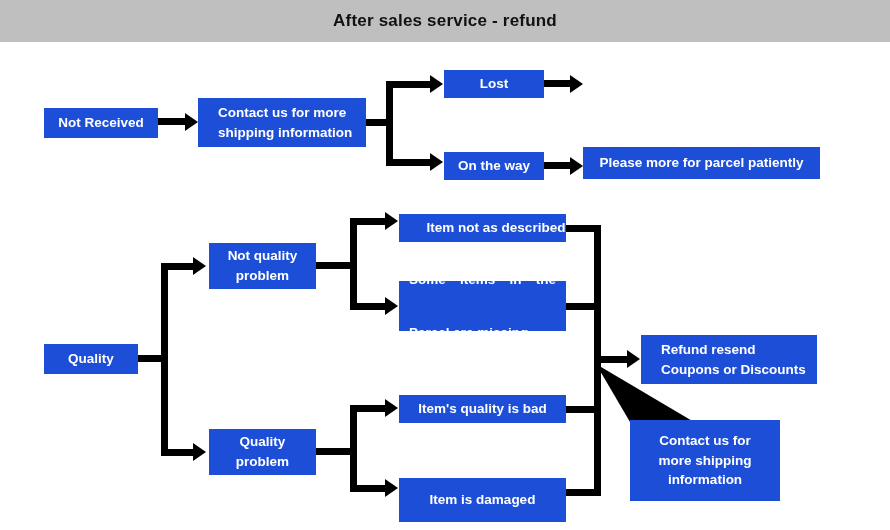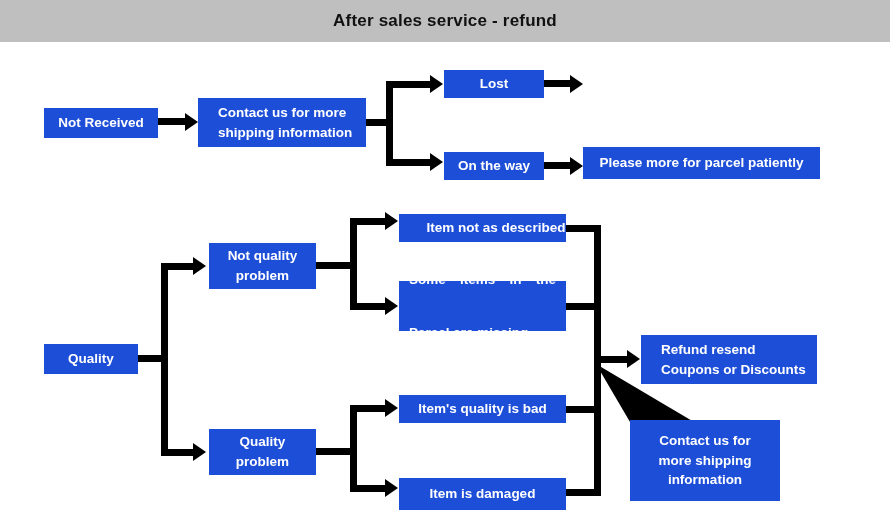--- a/index.html
+++ b/index.html
@@ -161,21 +161,21 @@
   <div class="vline" style="left:350px; top:405px; width:7px; height:87px;"></div>
   <div class="hline" style="left:350px; top:405px; width:38px; height:7px;"></div>
   <div class="arrow-r" style="left:385px; top:399px;"></div>
   <div class="hline" style="left:350px; top:485px; width:38px; height:7px;"></div>
   <div class="arrow-r" style="left:385px; top:479px;"></div>
 
   <div class="node center" style="left:399px; top:395px; width:167px; height:28px;">
     <span class="ln">Item's quality is bad</span>
   </div>
 
-  <div class="node center" style="left:399px; top:478px; width:167px; height:32px;">
+  <div class="node center" style="left:399px; top:478px; width:167px; height:44px;">
     <span class="ln">Item is damaged</span>
   </div>
 
   <div class="hline" style="left:566px; top:225px; width:34px; height:7px;"></div>
   <div class="hline" style="left:566px; top:303px; width:34px; height:7px;"></div>
   <div class="hline" style="left:566px; top:406px; width:34px; height:7px;"></div>
   <div class="hline" style="left:566px; top:489px; width:34px; height:7px;"></div>
   <div class="vline" style="left:594px; top:225px; width:7px; height:271px;"></div>
   <div class="hline" style="left:594px; top:356px; width:36px; height:7px;"></div>
   <div class="arrow-r" style="left:627px; top:350px;"></div>

